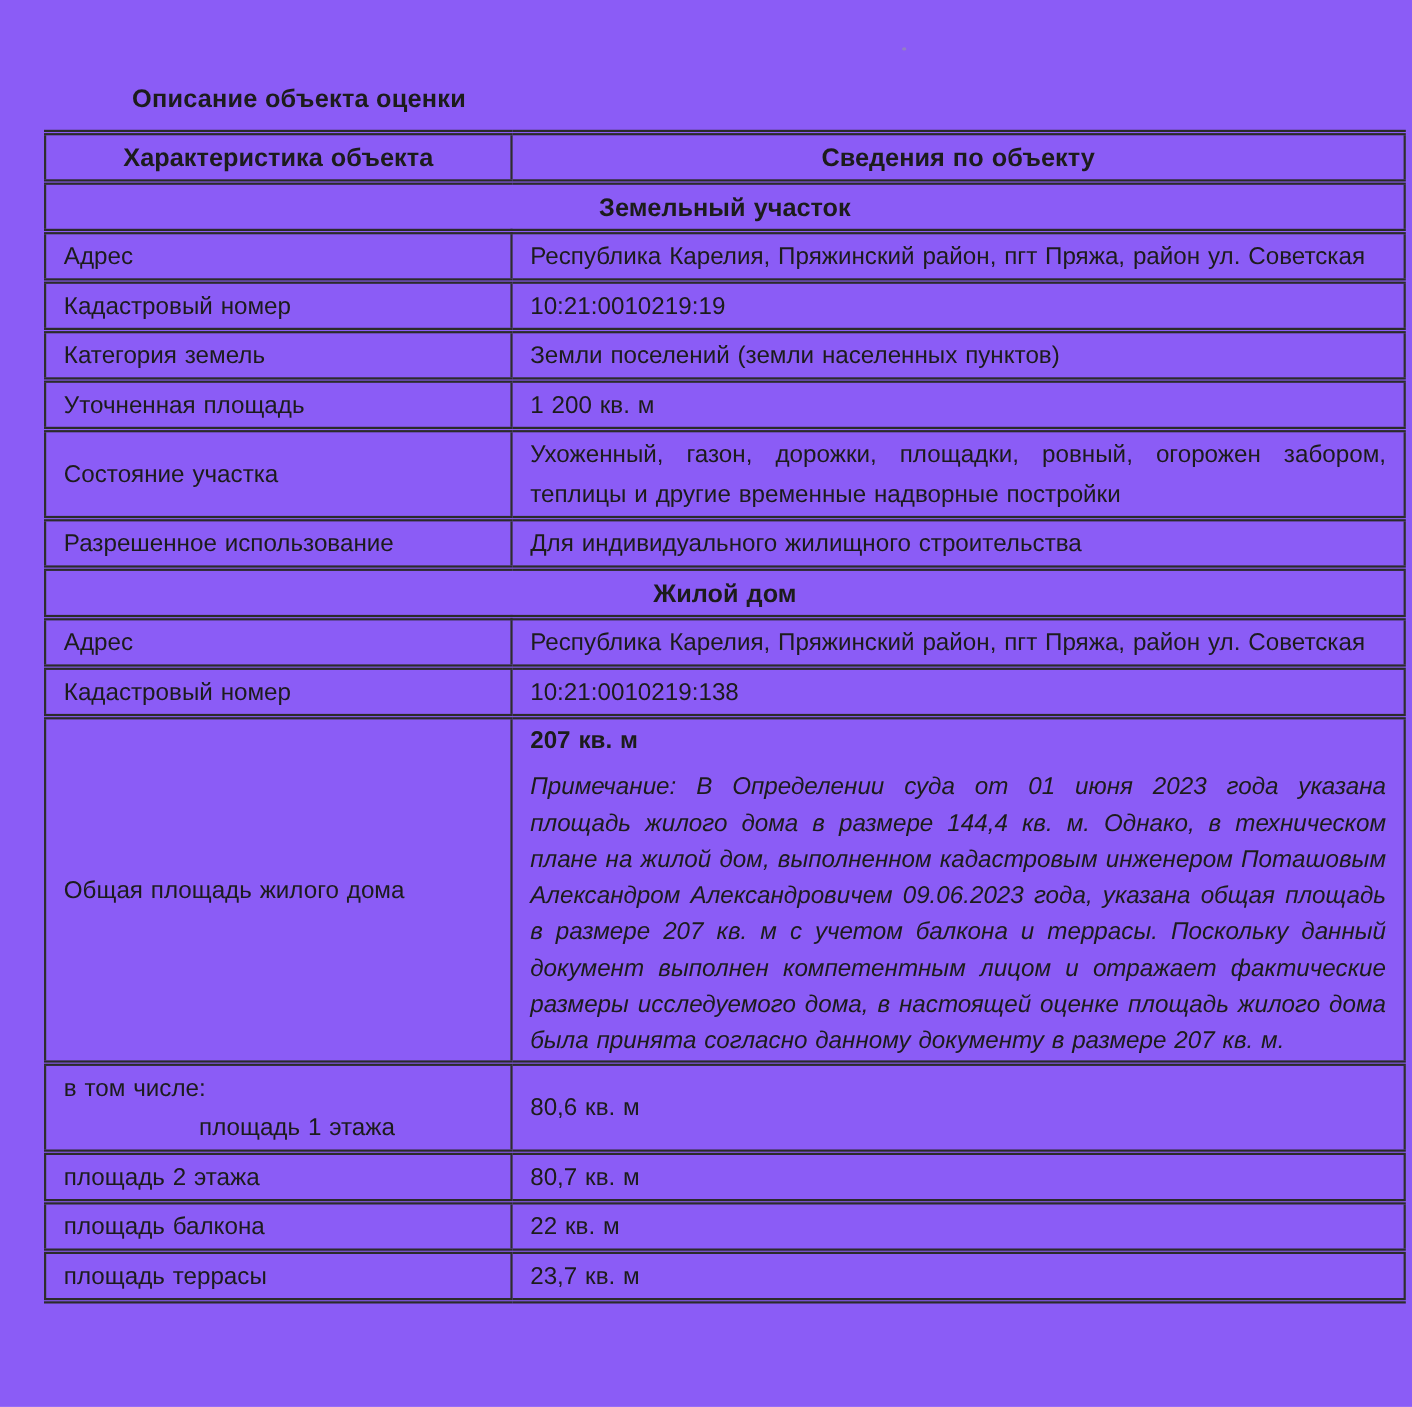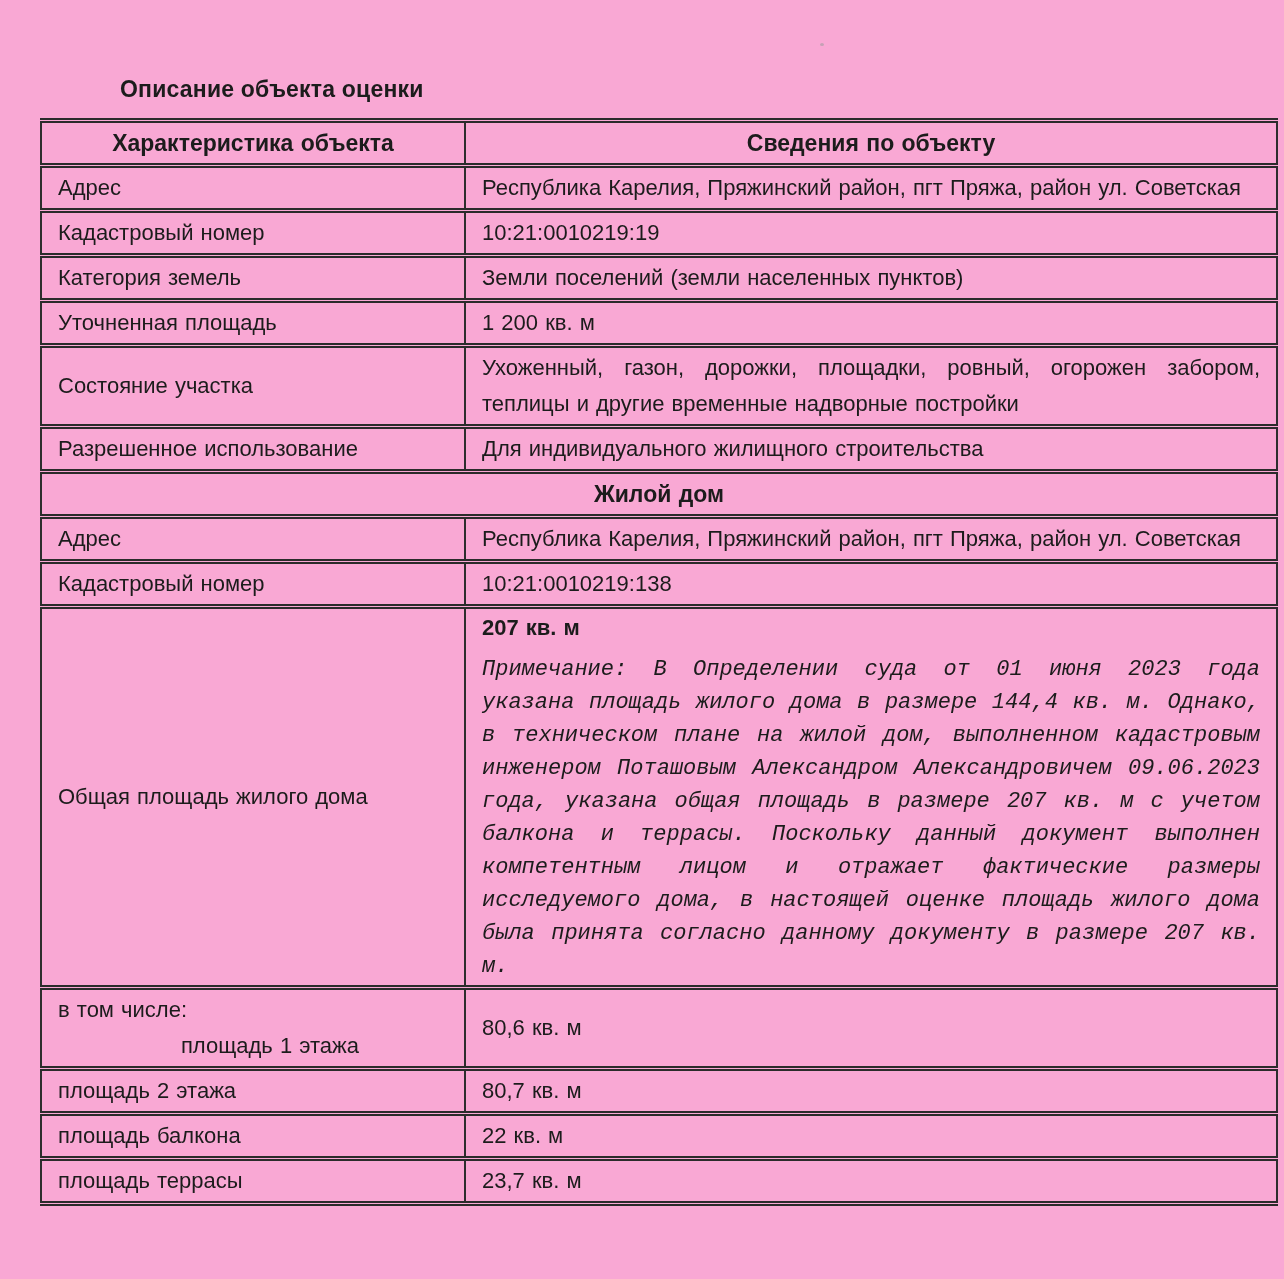--- a/index.html
+++ b/index.html
@@ -11,21 +11,21 @@
     width: 1284px;
     height: 1279px;
     position: relative;
     font-family: "Liberation Sans", "DejaVu Sans", sans-serif;
     color: #1c1c1c;
     -webkit-font-smoothing: antialiased;
   }
   .page {
     position: absolute;
     inset: 0;
-    background: #f9a8d4;
+    background: #8b5cf6;
   }
   .doc-title {
     position: absolute;
     left: 120px;
     top: 76px;
     font-size: 23px;
     font-weight: bold;
     margin: 0;
     letter-spacing: 0.2px;
   }
@@ -85,21 +85,20 @@
   .area-bold {
     margin: 0 0 8px 0;
     font-weight: bold;
     line-height: 34px;
   }
   .area-note {
     margin: 0;
     font-style: italic;
     text-align: justify;
     line-height: 33px;
-    font-family: Liberation Mono, monospace;
   }
   
   td.incl-cell {
     padding-top: 4px;
     padding-bottom: 4px;
   }
   .incl-top {
     text-align: left;
     line-height: 36px;
   }
@@ -123,20 +122,23 @@
 
   <h1 class="doc-title">Описание объекта оценки</h1>
 
   <table class="appraisal">
     <tbody>
       <tr class="r-header">
         <td class="c-label">Характеристика объекта</td>
         <td class="c-value">Сведения по объекту</td>
       </tr>
 
+      <tr>
+        <td class="section-cell" colspan="2">Земельный участок</td>
+      </tr>
 
       <tr>
         <td class="c-label">Адрес</td>
         <td class="c-value v-just pad-tall">Республика Карелия, Пряжинский район, пгт Пряжа, район ул. Советская</td>
       </tr>
 
       <tr>
         <td class="c-label single">Кадастровый номер</td>
         <td class="c-value single">10:21:0010219:19</td>
       </tr>

